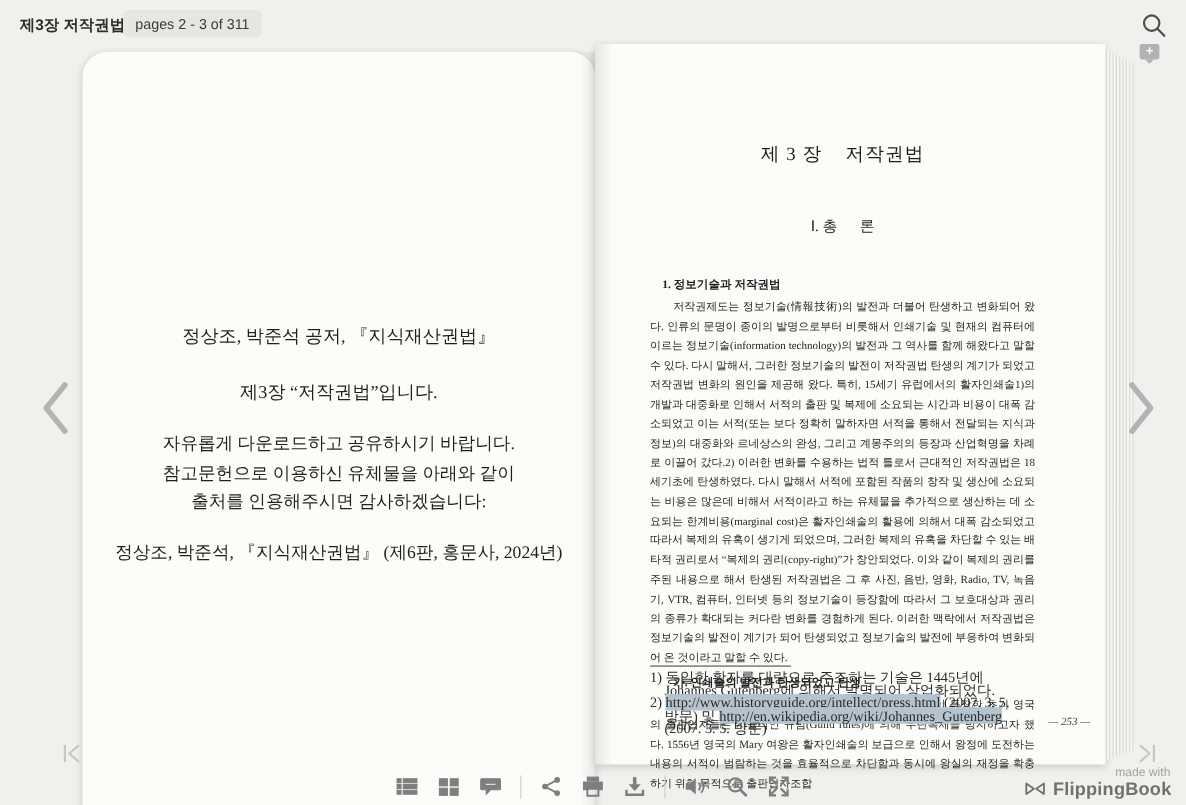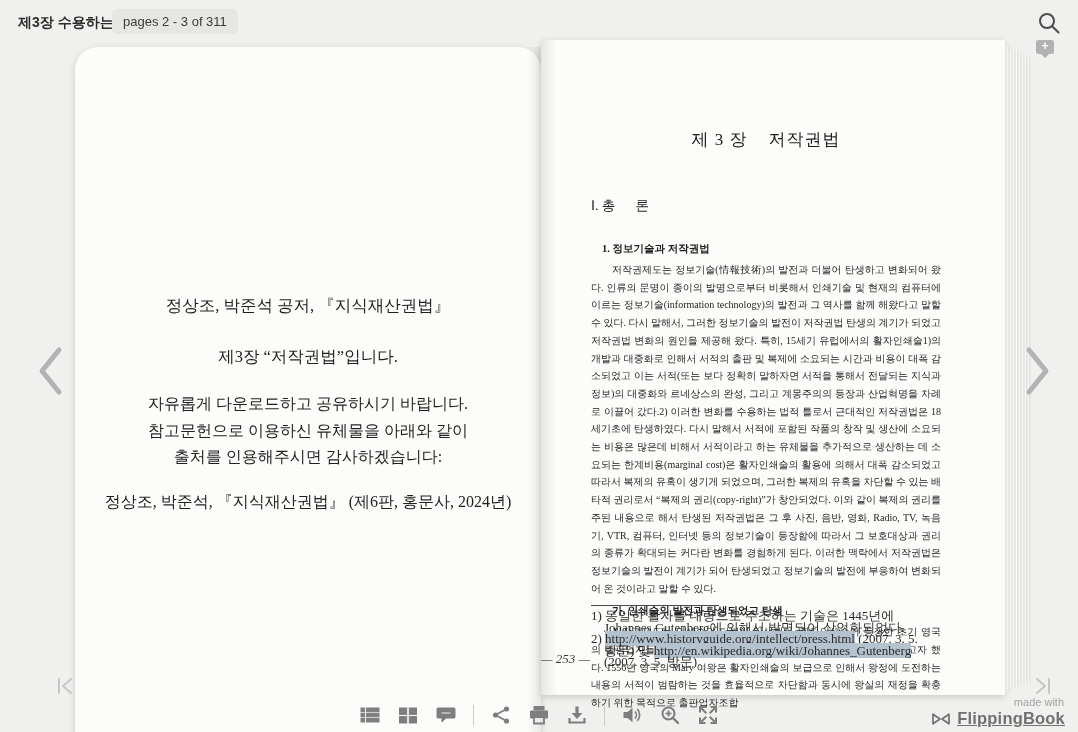--- a/index.html
+++ b/index.html
@@ -36,59 +36,59 @@
   .lp-big { font-size:16.5px; }
   .lp-gap1 { margin-bottom:29px; }
   .lp-gap2 { margin-bottom:23px; }
   .lp-block { font-size:16px; line-height:26.5px; }
   .lp-cite { font-size:16px; margin-top:21px; }
 
   
   .right-content { position:absolute; inset:0; padding:88px 64px 0 50px;
         font-family:"Liberation Serif", serif; color:#1d1d1d; }
   .chapter { text-align:center; font-size:17px; white-space:pre; letter-spacing:1px; margin-bottom:46px; }
-  .section { text-align:left; font-size:13.5px; white-space:pre; margin-bottom:27px; }
+  .section { text-align:center; font-size:13.5px; white-space:pre; margin-bottom:37px; }
   .h-num { font-size:10.5px; font-weight:600; text-indent:11px; margin-bottom:5px; }
   .para { font-size:10px; line-height:17.7px; text-align:justify; text-indent:21px; }
   .h-sub { font-size:10.5px; font-weight:600; text-indent:21px; margin:7px 0 5px; }
   .footnotes { position:absolute; left:50px; right:72px; top:565px;
         font-family:"Liberation Serif", serif; font-size:13px; line-height:11.5px; color:#2a2a2a; }
   .footnotes::before { content:""; display:block; width:128px; border-top:1px solid #4a4a4a; margin-bottom:4px; }
   .fn { padding-left:13px; text-indent:-13px; }
   .hl { background:#b5c3ce; cursor:pointer; }
-  .page-num { position:absolute; left:0; right:14px; top:611px; text-align:left;
-        font-family:"Liberation Serif", serif; font-style:italic; font-size:13px; color:#3f3f3f; }
+  .page-num { position:absolute; left:0; right:14px; top:611px; text-align:right;
+        font-family:"Liberation Serif", serif; font-style:italic; font-size:10px; color:#3f3f3f; }
 
   
   .nav { position:absolute; cursor:pointer; }
   .nav-prev { left:36px; top:345px; }
   .nav-next { right:26px; top:345px; }
   .skip { position:absolute; cursor:pointer; }
   .skip-first { left:55px; bottom:32px; }
   .skip-last { right:25px; bottom:32px; }
 
   
   .toolbar { position:absolute; left:50%; bottom:3px; transform:translateX(-50%);
         display:flex; align-items:center; gap:16px; height:28px; }
   .tb { width:22px; height:22px; cursor:pointer; display:flex; align-items:center; justify-content:center; }
   .tb svg { fill:#7e7e7e; stroke:#7e7e7e; }
   .tb-sep { width:1px; height:21px; background:#cbcbcb; }
 
   
   .brand { position:absolute; right:13px; bottom:5px; text-align:right; }
   .made { font-size:11px; color:#a2a2a2; line-height:13px; padding-right:1px; }
-  .brandrow { display:flex; align-items:flex-end; justify-content:flex-end; gap:6px;
-        color:#717171; font-size:16.5px; font-weight:600; letter-spacing:.2px; line-height:18px;text-decoration:underline; }
+  .brandrow { display:flex; align-items:flex-start; justify-content:flex-end; gap:6px;
+        color:#717171; font-size:16.5px; font-weight:600; letter-spacing:.2px; line-height:18px; }
 </style>
 </head>
 <body>
 
 <div id="stage">
 
-  <div class="hdr-title">제3장 수용하는</div>
+  <div class="hdr-title">제3장 저작권법</div>
   <div class="badge">pages 2 - 3 of 311</div>
   <div class="search-btn">
     <svg width="26" height="26" viewBox="0 0 26 26">
       <circle cx="11" cy="11" r="7" fill="none" stroke="#4d4d4d" stroke-width="2"></circle>
       <line x1="16.2" y1="16.2" x2="22.5" y2="22.5" stroke="#4d4d4d" stroke-width="2" stroke-linecap="round"></line>
     </svg>
   </div>
   <div class="pin">+</div>
 
   <div class="page page-left">

